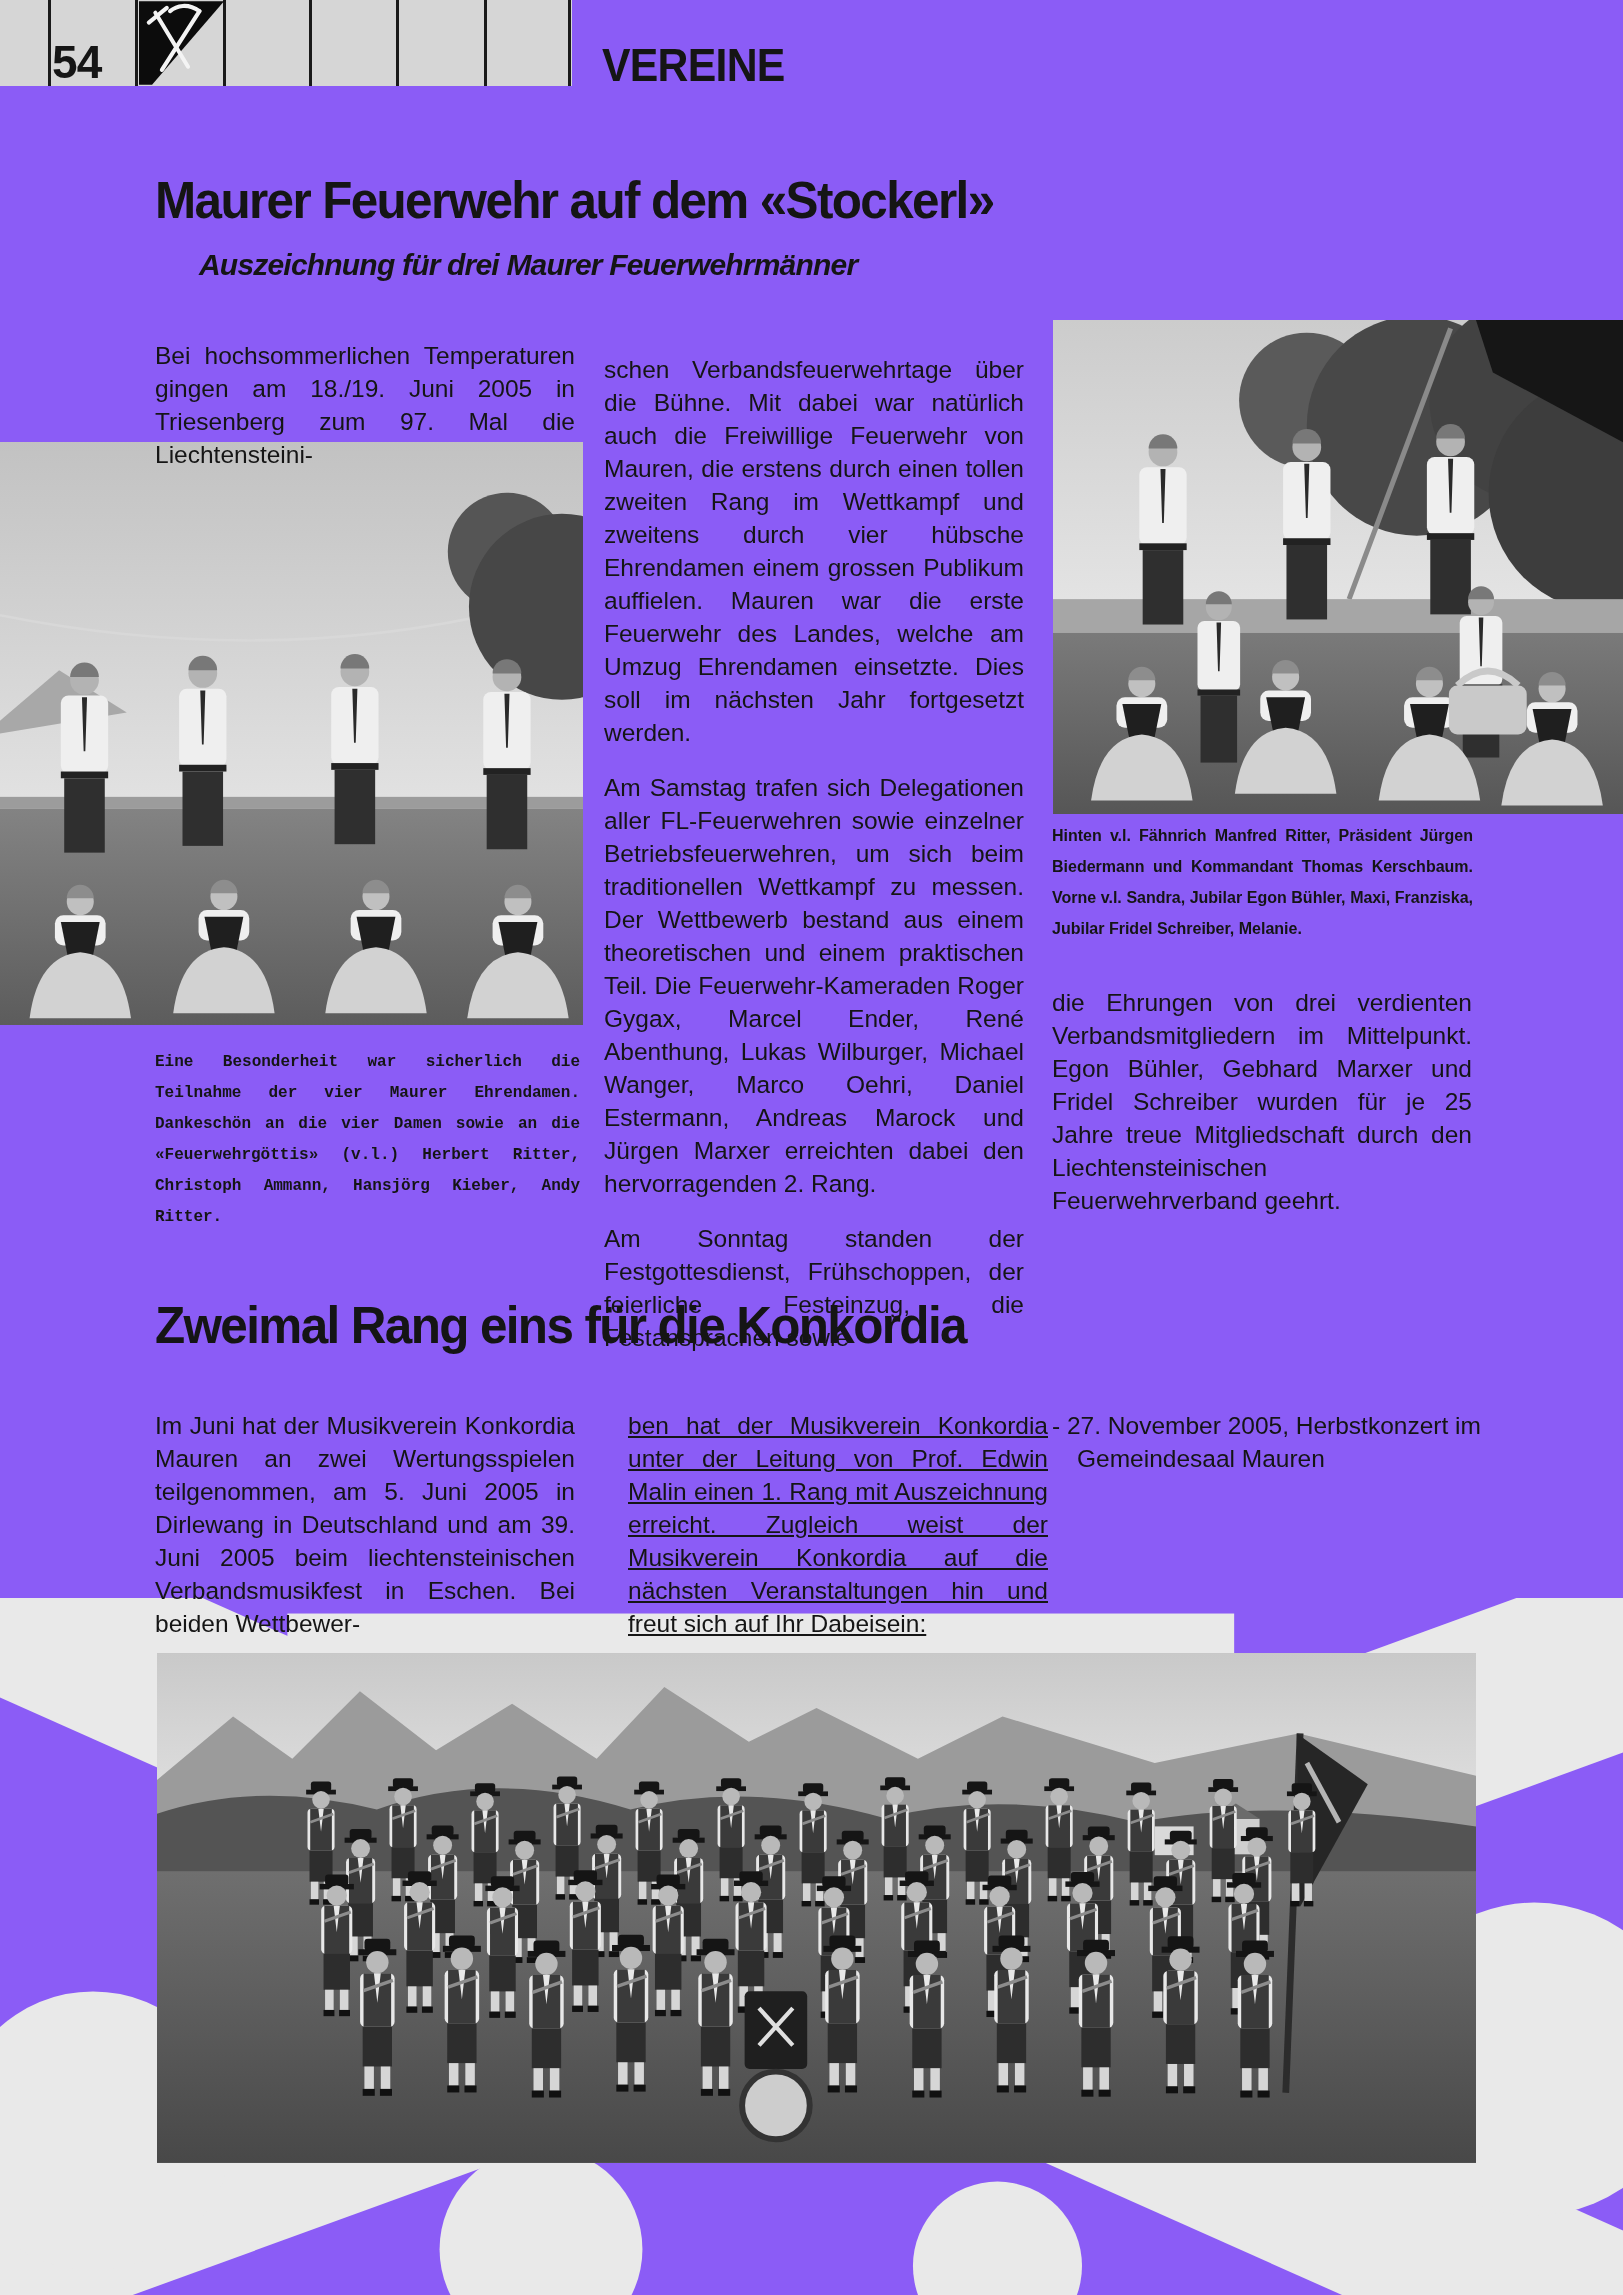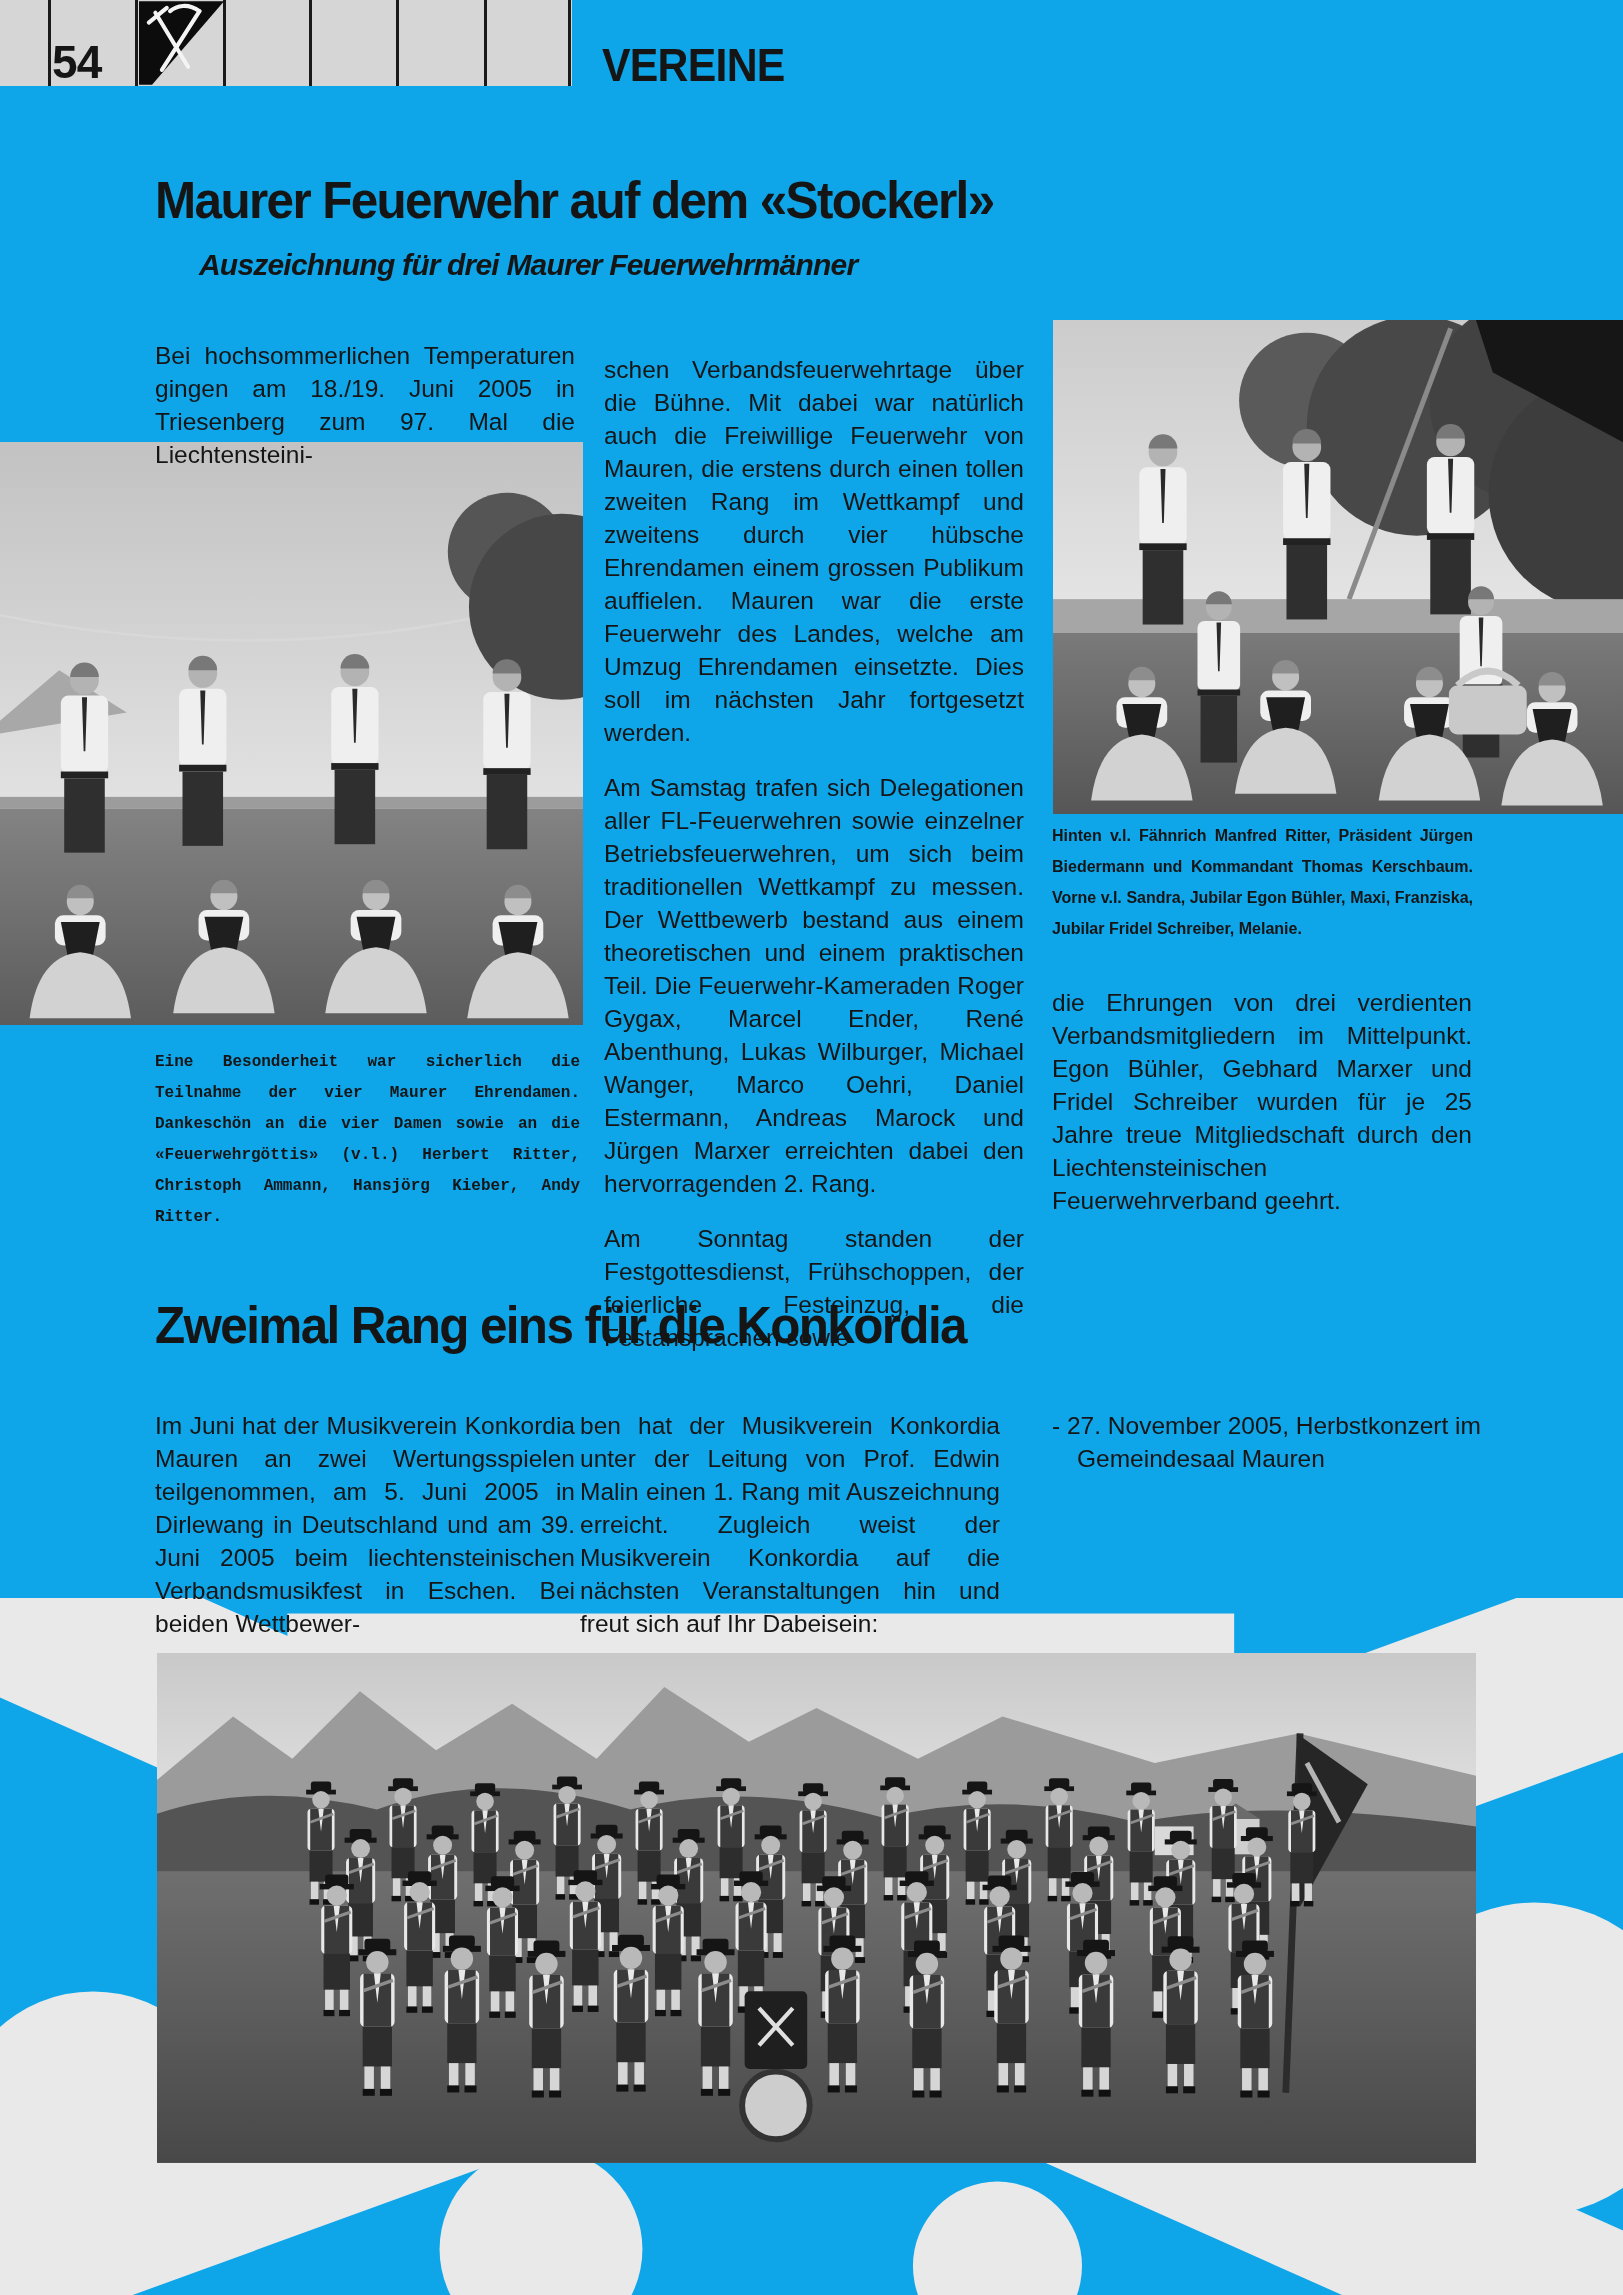--- a/index.html
+++ b/index.html
@@ -1,17 +1,17 @@
 <!DOCTYPE html>
 <html style="font-size:13.5px"><head>
 <meta charset="utf-8">
 <style>
   html,body{margin:0;padding:0;background:#f2f2f2;}
   .page{
-    position:relative; width:1623px; height:2295px; background:#0ea5e9;
+    position:relative; width:1623px; height:2295px; background:#8b5cf6;
     font-family:"Liberation Sans","DejaVu Sans",sans-serif; color:#151515;
     overflow:hidden; margin:0 auto;
   }
   .abs{position:absolute;}
   
   .band{left:0;top:0;width:572px;height:86px;background:#d6d6d6;z-index:4;}
   .band .sep{position:absolute;top:0;width:3.4px;height:86px;background:#1a1a1a;}
   .pagenum{left:52px;top:39px;font-size:46px;font-weight:bold;line-height:1;z-index:5;letter-spacing:-0.8px;}
   .section-title{left:602px;top:42px;font-size:46px;font-weight:bold;line-height:1;z-index:5;letter-spacing:-0.8px;transform:scaleX(.93);transform-origin:left;}
   
@@ -169,21 +169,21 @@
   <div class="abs body-col" style="left:1052px;top:986px;">
     <p>die Ehrungen von drei verdienten Verbandsmitgliedern im Mittelpunkt. Egon Bühler, Gebhard Marxer und Fridel Schreiber wurden für je 25 Jahre treue Mitgliedschaft durch den Liechtensteinischen Feuerwehrverband geehrt.</p>
   </div>
 
   <div class="abs headline" style="left:155px;top:1299px;">Zweimal Rang eins für die Konkordia</div>
 
   <div class="abs body-col" style="left:155px;top:1409px;">
     <p>Im Juni hat der Musikverein Konkordia Mauren an zwei Wertungsspielen teilgenommen, am 5. Juni 2005 in Dirlewang in Deutschland und am 39. Juni 2005 beim liechtensteinischen Verbandsmusikfest in Eschen. Bei beiden Wettbewer-</p>
   </div>
 
-  <div class="abs body-col" style="left:580px;top:1409px;">
+  <div class="abs body-col" style="left:628px;top:1409px;text-decoration:underline;">
     <p>ben hat der Musikverein Konkordia unter der Leitung von Prof. Edwin Malin einen 1. Rang mit Auszeichnung erreicht. Zugleich weist der Musikverein Konkordia auf die nächsten Veranstaltungen hin und freut sich auf Ihr Dabeisein:</p>
   </div>
 
   <div class="abs events" style="left:1052px;top:1409px;">
     <p class="ev">- 27. November 2005, Herbstkonzert im Gemeindesaal Mauren</p>
   </div>
 
   <div class="abs photo" style="left:157px;top:1653px;width:1319px;height:510px;">
     <svg width="1319" height="510" viewBox="0 0 1560 603">
       <defs>

